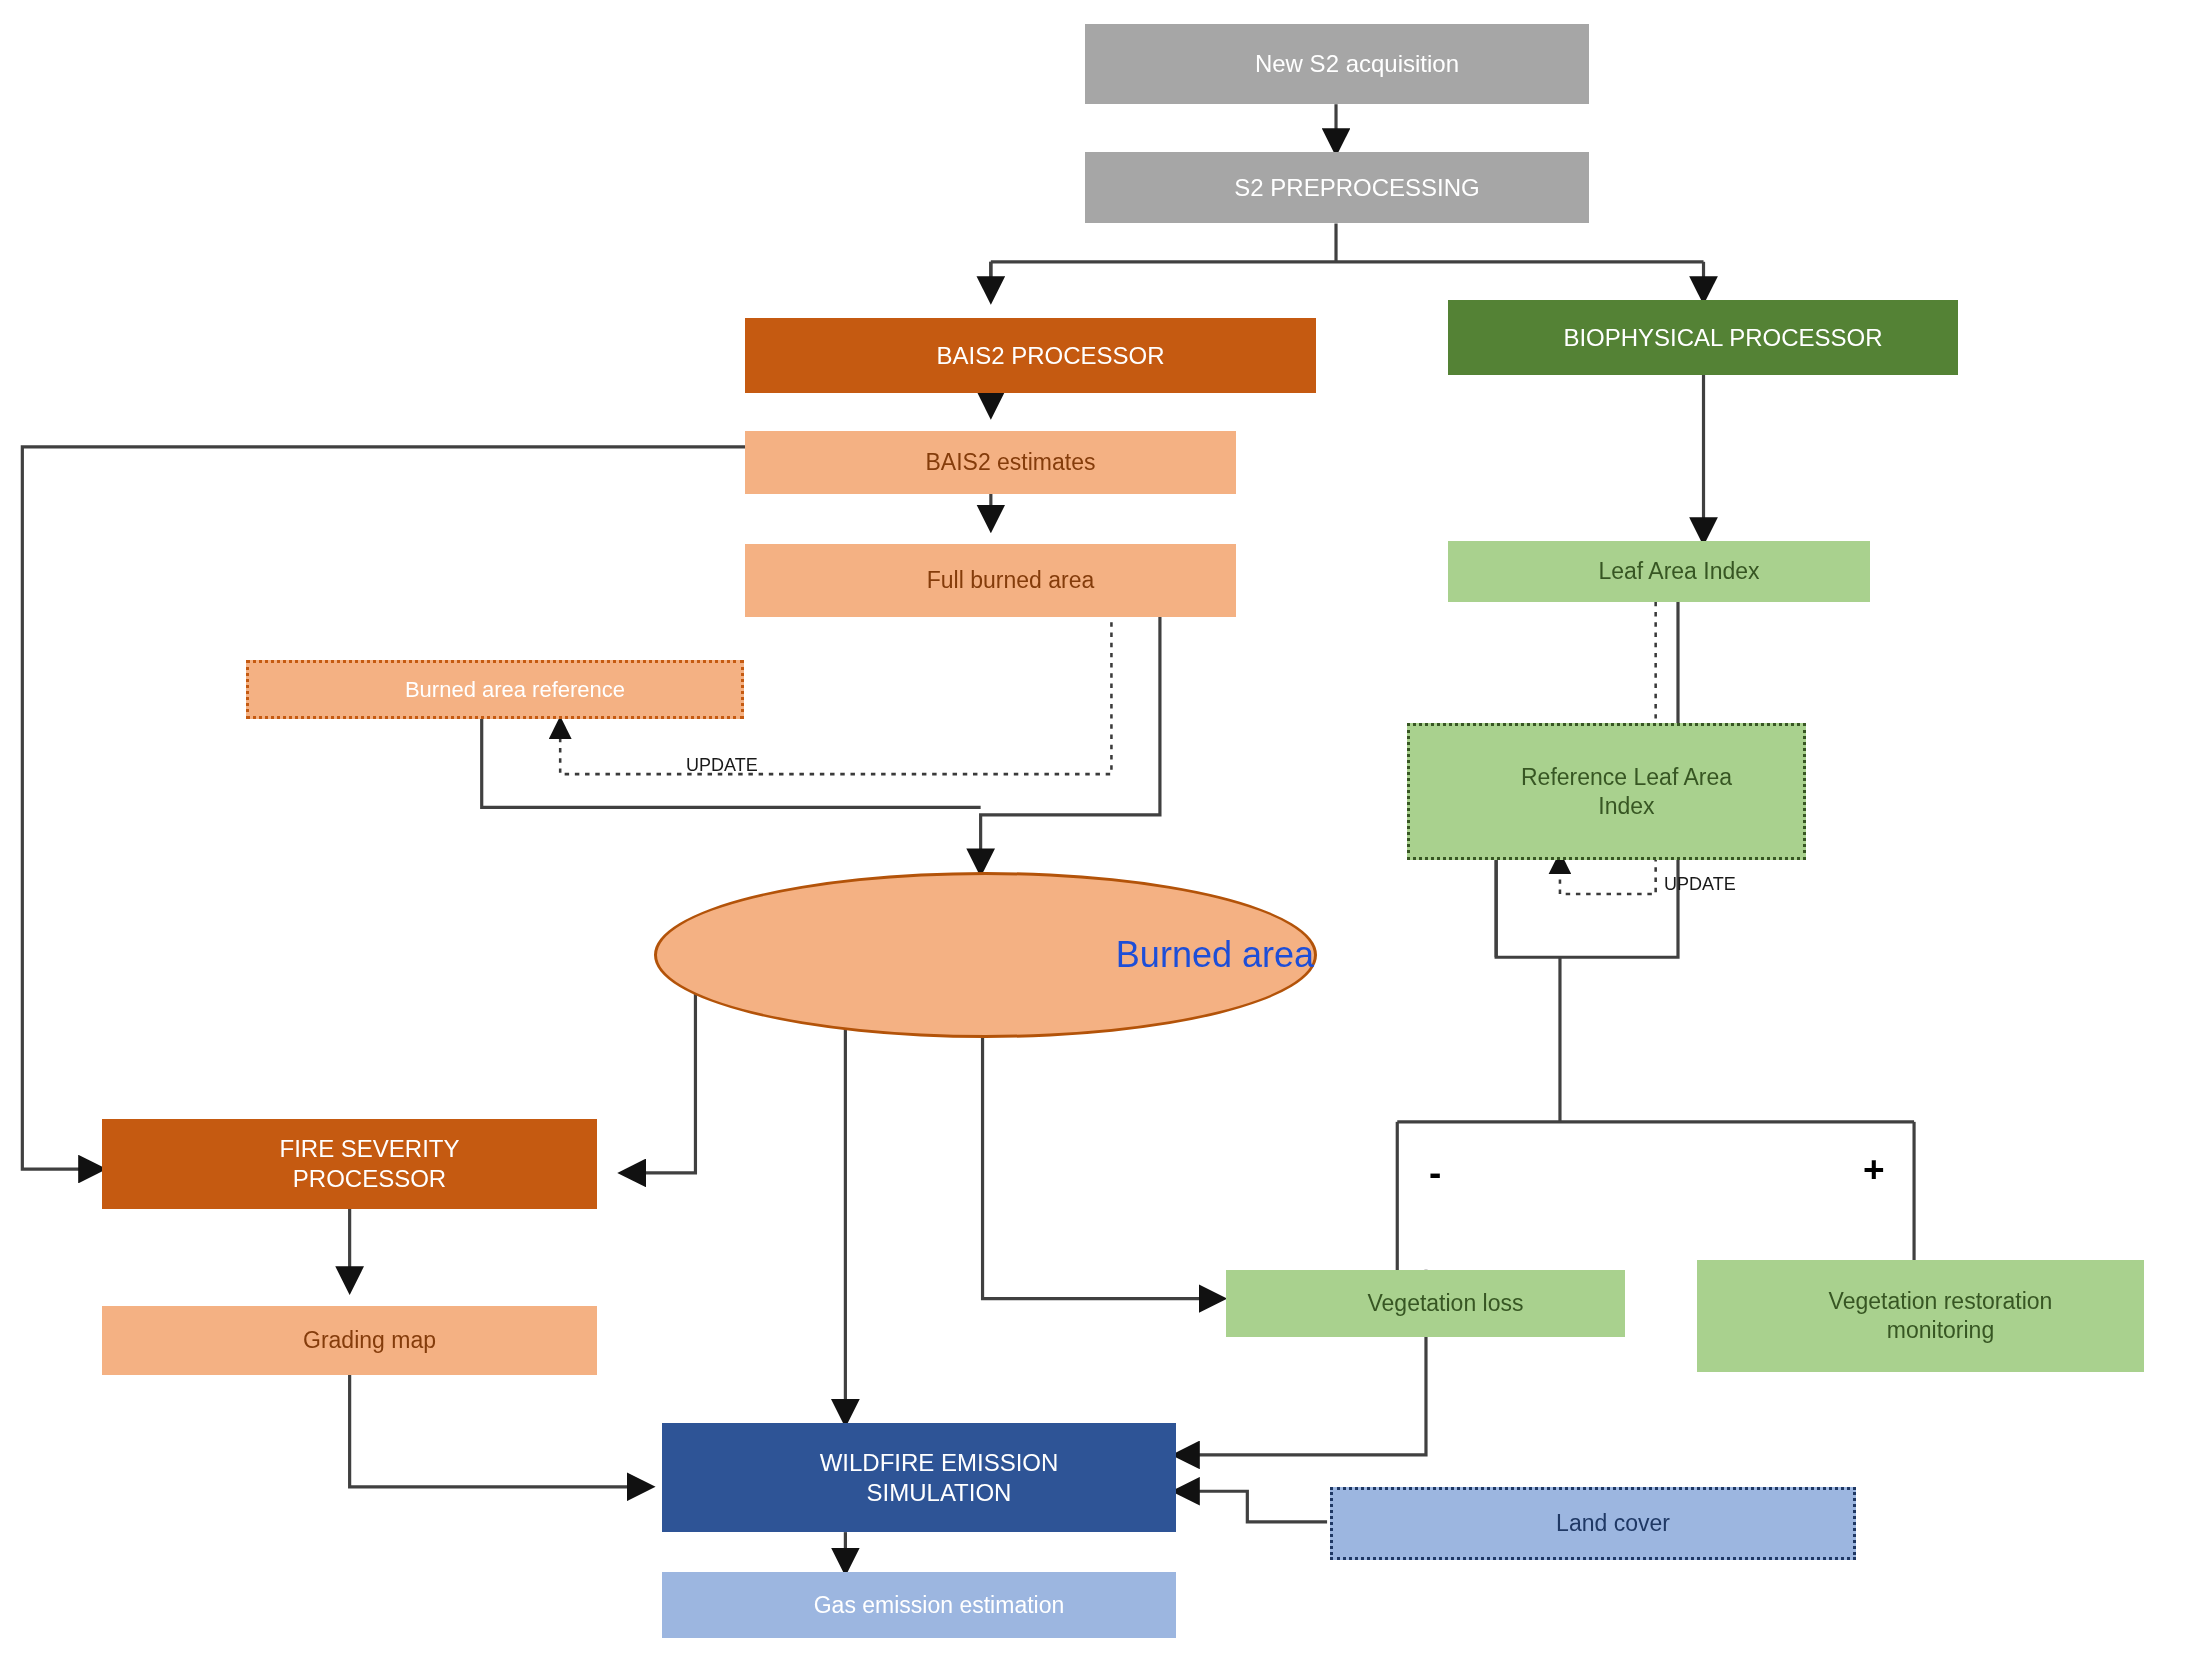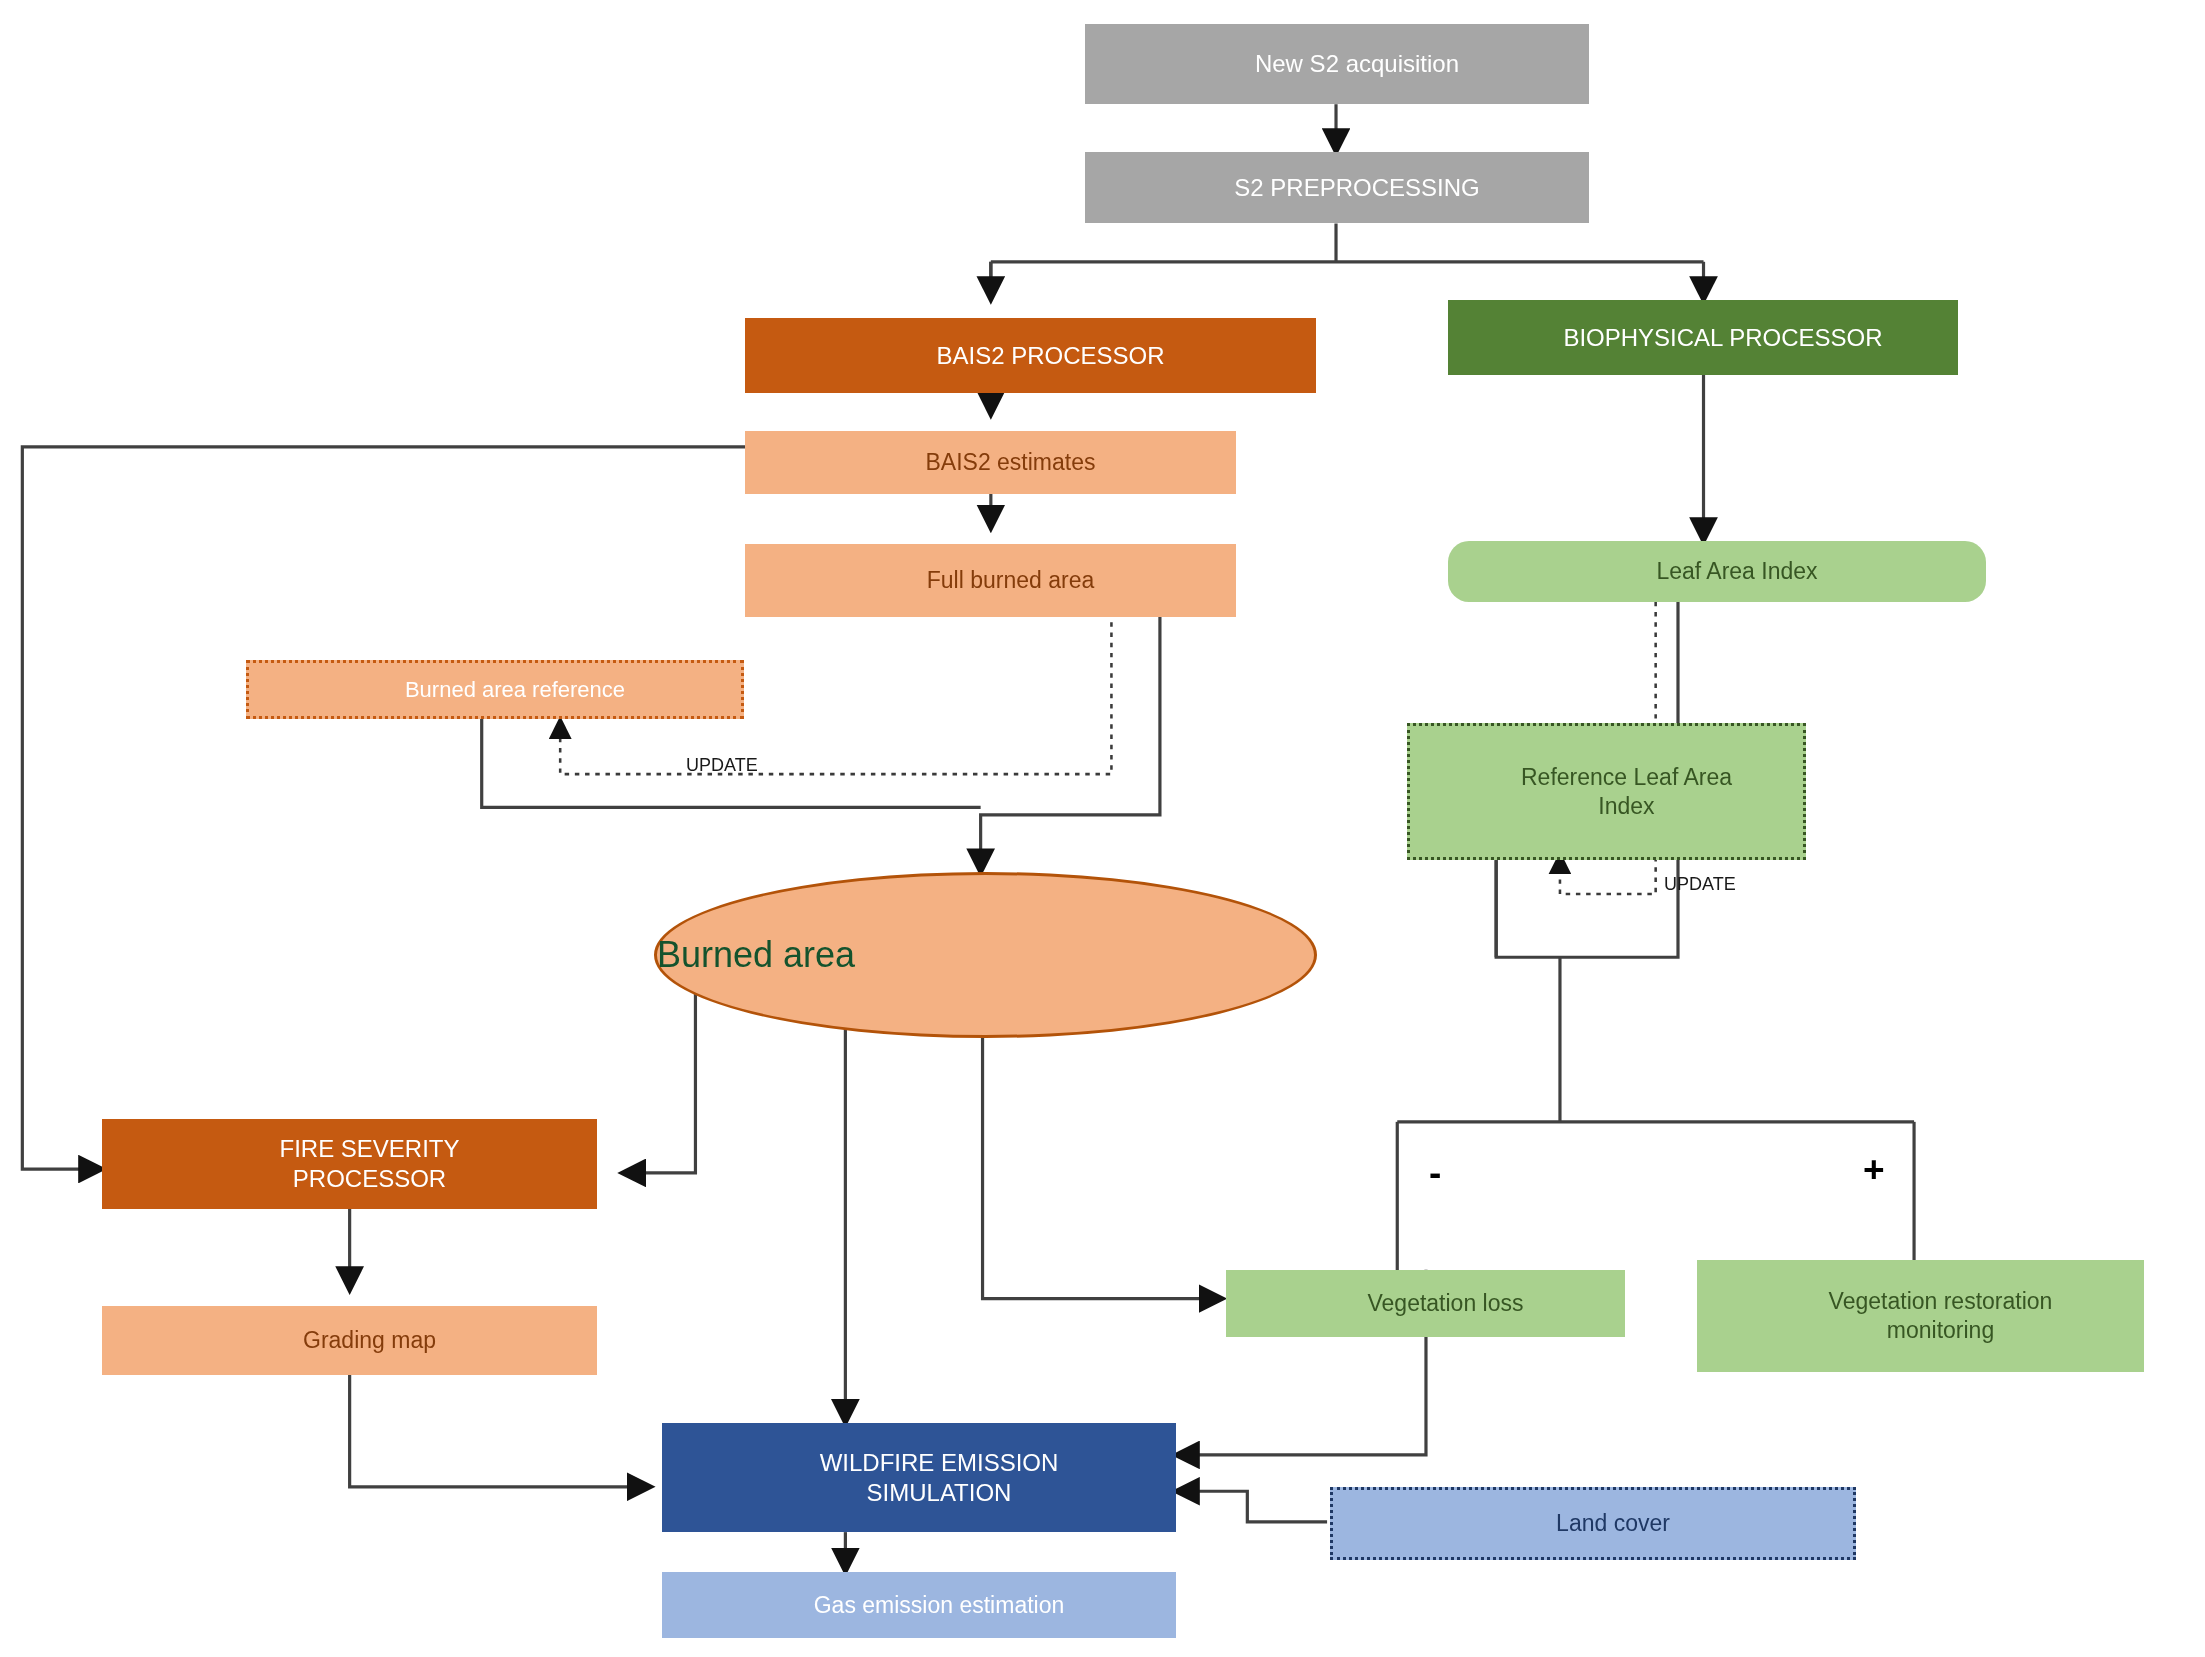--- a/index.html
+++ b/index.html
@@ -17,21 +17,21 @@
   .darkblue{background:#2e5496;color:#ffffff;}
   .lightblue{background:#9cb6e0;color:#ffffff;}
   .lightblue-dk{background:#9cb6e0;color:#1f3864;}
   .dotborder-orange{border:3.8px dotted #c55a11;}
   .dotborder-green{border:3.8px dotted #375623;}
   .dotborder-blue{border:3.8px dotted #1f3864;}
   .f34{font-size:22px;}
   .f36{font-size:23px;}
   .f38{font-size:24px;}
   .f56{font-size:36px;}
-  .ellipse{position:absolute;background:#f4b183;border:3.2px solid #b35309;border-radius:50%;display:flex;align-items:center;justify-content:flex-start;color:#14532d;}
+  .ellipse{position:absolute;background:#f4b183;border:3.2px solid #b35309;border-radius:50%;display:flex;align-items:center;justify-content:flex-end;color:#1d4ed8;}
   .edgelabel{position:absolute;color:#1a1a1a;font-size:18px;white-space:nowrap;}
   .signlabel{position:absolute;color:#000000;font-weight:bold;white-space:nowrap;}
 </style>
 </head>
 <body>
 
 <div id="stage">
 
   <svg class="edges" viewBox="0 0 3456 2598">
     <defs>
@@ -115,21 +115,21 @@
   </div>
 
   <div class="node lightorange-white dotborder-orange f34" style="left:246px;top:660px;width:498px;height:59px;">
     <span>Burned area reference</span>
   </div>
 
   <div class="node darkgreen f38" style="left:1448px;top:300px;width:510px;height:75px;">
     <span>BIOPHYSICAL PROCESSOR</span>
   </div>
 
-  <div class="node lightgreen f36" style="left:1448px;top:541px;width:538px;height:61px;border-radius:21px;">
+  <div class="node lightgreen f36" style="left:1448px;top:541px;width:422px;height:61px;">
     <span>Leaf Area Index</span>
   </div>
 
   <div class="node lightgreen dotborder-green f36" style="left:1407px;top:723px;width:399px;height:137px;flex-direction:column;">
     <span>Reference Leaf Area</span>
     <span>Index</span>
   </div>
 
   <div class="ellipse f56" style="left:654px;top:872px;width:657px;height:160px;">
     <span>Burned area</span>

